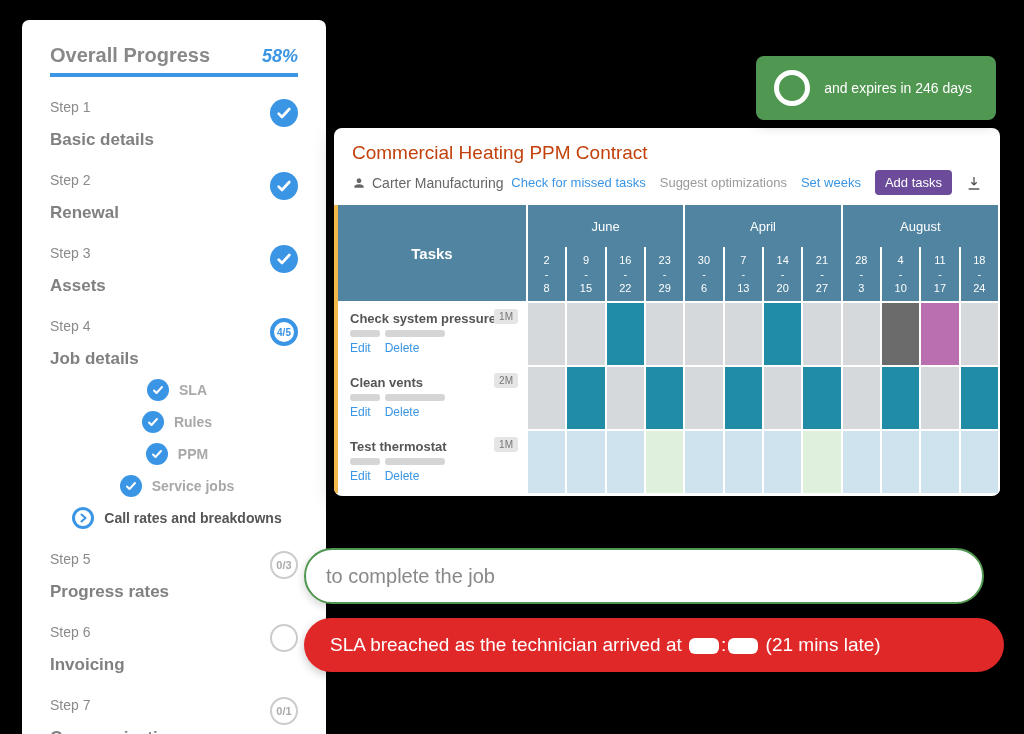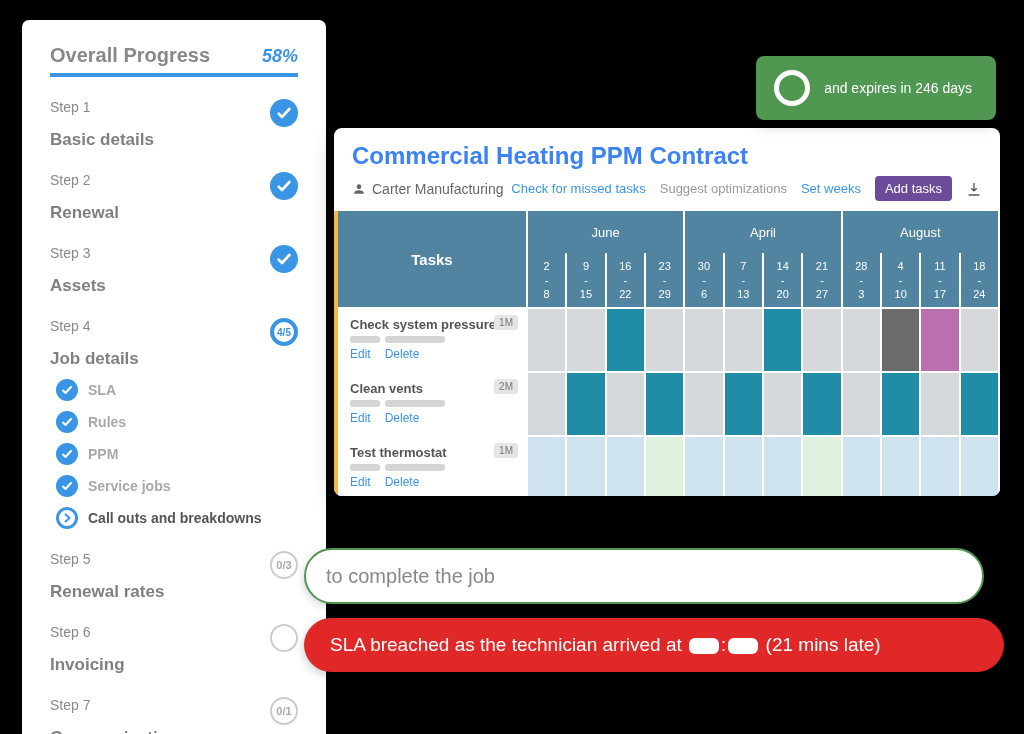--- a/index.html
+++ b/index.html
@@ -58,20 +58,21 @@
   .badge-gray {
     background: #fff;
     border: 2px solid #ccc;
     color: #aaa;
     font-size: 11px; font-weight: 600;
   }
   .substeps { margin-top: 10px; margin-left: 6px; }
   .substep {
     display: flex; align-items: center;
     margin-top: 10px;
+    justify-content: center;
   }
   .substep .badge { width: 22px; height: 22px; margin-right: 10px; }
   .substep .badge svg { width: 12px; height: 12px; }
   .substep-label { font-size: 14px; color: #a8a8a8; font-weight: 600; }
   .substep.current .substep-label { color: #555; font-weight: 700; }
   .badge-arrow {
     background: #fff; border: 3px solid #3a95e4; color:#3a95e4;
     display:flex;align-items:center;justify-content:center;
   }
   .badge-arrow svg { width: 11px; height: 11px; }
@@ -102,21 +103,21 @@
     width: 666px;
     height: 368px;
     background: #fff;
     border-radius: 8px;
     box-shadow: 0 6px 22px rgba(0,0,0,0.22);
     overflow: hidden;
   }
   .ppm-header {
     padding: 14px 18px 10px 18px;
   }
-  .ppm-title { font-size: 24px; font-weight: 700; color: #3b82f6; }
+  .ppm-title { font-size: 19px; font-weight: 400; color: #c2410c; }
   .ppm-sub {
     display: flex; align-items: center; justify-content: space-between;
     margin-top: 6px;
   }
   .customer { display:flex; align-items:center; color:#666; font-size:14px;}
   .customer svg { width: 14px; height: 14px; margin-right: 6px; fill:#666;}
   .ppm-links { display:flex; align-items:center; gap: 14px; font-size: 13px;}
   .link-blue { color: #3a95e4; cursor: pointer;}
   .link-gray { color: #999; cursor: pointer;}
   .btn-purple {
@@ -298,27 +299,27 @@
             </svg>
           </div>
           <div class="substep-label">Service jobs</div>
         </div>
         <div class="substep current">
           <div class="badge badge-arrow">
             <svg viewBox="0 0 24 24" fill="none" stroke="#3a95e4" stroke-width="4" stroke-linecap="round" stroke-linejoin="round">
               <polyline points="9 5 17 12 9 19"></polyline>
             </svg>
           </div>
-          <div class="substep-label">Call outs and breakdowns</div>
+          <div class="substep-label">Call rates and breakdowns</div>
         </div>
       </div>
       <div class="step">
         <div class="step-left">
           <div class="step-label">Step 5</div>
-                    <div class="step-name">Renewal rates</div>
+                    <div class="step-name">Progress rates</div>
         </div>
         <div class="badge badge-gray">0/3</div>
       </div>
       <div class="step">
         <div class="step-left">
           <div class="step-label">Step 6</div>
                     <div class="step-name">Invoicing</div>
         </div>
         <div class="badge badge-gray"></div>
       </div>

